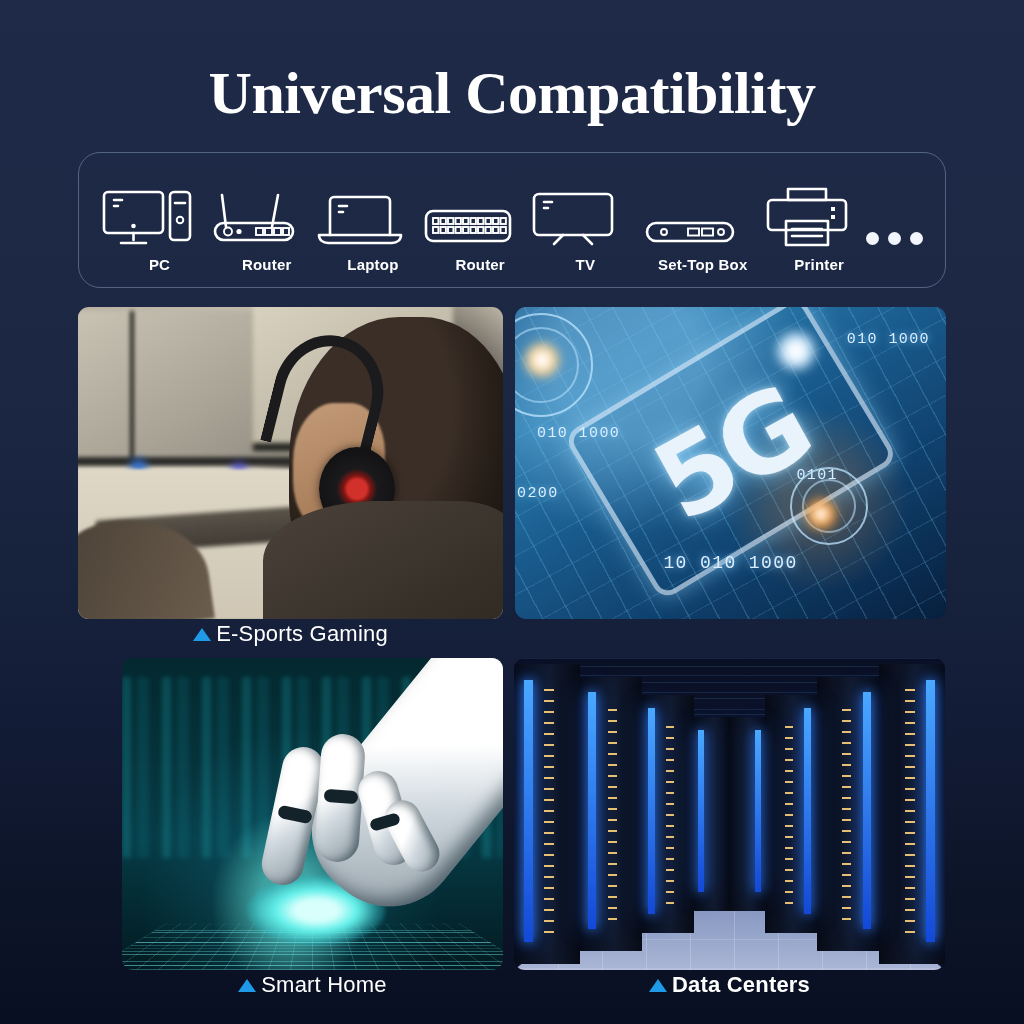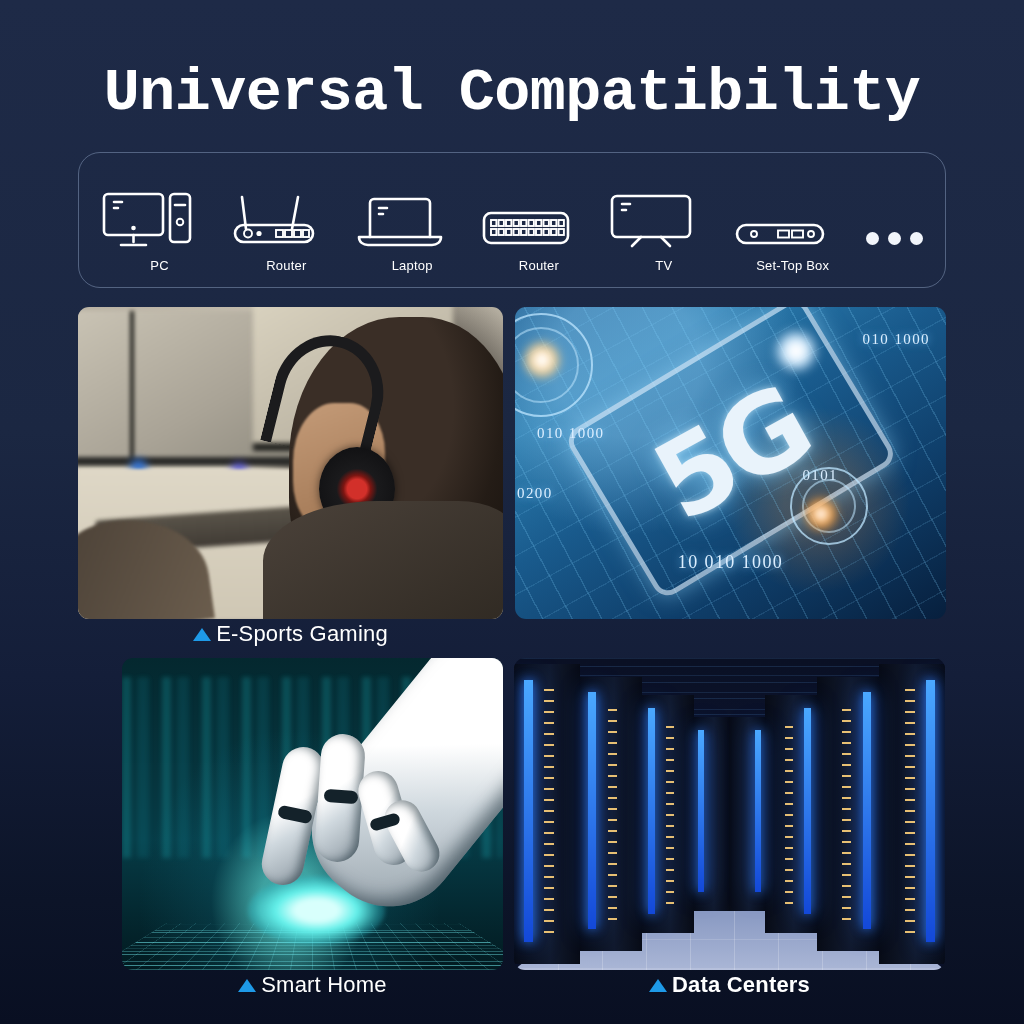--- a/index.html
+++ b/index.html
@@ -8,35 +8,35 @@
     font-family:"Liberation Sans", sans-serif;
     background:linear-gradient(180deg,#1e2a47 0%,#1b2742 42%,#141e39 66%,#0c1428 88%,#090f22 100%);
     color:#fff; overflow:hidden;
   }
   .page { position:relative; width:1024px; height:1024px; }
 
   
   .title {
     position:absolute; top:59px; left:0; width:1024px; text-align:center;
     font-size:60px; font-weight:700; letter-spacing:-0.5px; color:#ffffff;
-    font-family:Liberation Mono, monospace;
+    font-family:Liberation Serif, serif;
   }
 
   
   .device-panel {
     position:absolute; left:78px; top:152px; width:868px; height:136px;
     border:1.5px solid rgba(160,180,215,0.42); border-radius:22px;
   }
   .device-row {
     display:flex; align-items:flex-end; height:100%;
     padding:0 22px 14px 22px; justify-content:space-between;
   }
   .device { display:flex; flex-direction:column; align-items:center; justify-content:flex-end; }
   .device .glyph { height:62px; display:flex; align-items:flex-end; justify-content:center; margin-bottom:9px; }
-  .device .dlabel { font-size:13px; color:#fff; font-weight:400; white-space:nowrap; letter-spacing:.2px;margin-left:25px; }
+  .device .dlabel { font-size:15px; color:#fff; font-weight:700; white-space:nowrap; letter-spacing:.2px;margin-left:25px; }
   .dots { display:flex; gap:9px; align-items:center; padding-bottom:28px; }
   .dots i { width:13px; height:13px; border-radius:50%; background:#f2f5fb; display:block; }
 
   svg .st { fill:none; stroke:#ffffff; stroke-width:2.6; stroke-linecap:round; stroke-linejoin:round; }
   svg .stf { fill:#ffffff; stroke:none; }
   svg .thin { fill:none; stroke:#ffffff; stroke-width:1.9; }
 
   
   .grid { position:absolute; left:78px; top:307px; width:868px; }
   .cell { position:absolute; }
@@ -135,21 +135,21 @@
     border:5px solid rgba(225,240,255,.62); border-radius:16px;
     transform:rotate(-31deg); box-shadow:0 0 22px rgba(150,220,255,.5);
   }
   .ph-5g .lbl5g {
     position:absolute; left:50%; top:47%; transform:translate(-50%,-50%) rotate(-29deg);
     font-size:108px; font-weight:700; color:#e9f3fb; letter-spacing:-6px;
     font-family:"DejaVu Sans","Liberation Sans",sans-serif;
     text-shadow:0 0 26px rgba(140,215,255,.85), 0 0 6px rgba(255,255,255,.6);
   }
   .ph-5g .bin { position:absolute; color:#dbeeff; font-size:15px; letter-spacing:1.4px;
-                font-family:Liberation Serif, serif;
+                font-family:Liberation Mono, monospace;
                 text-shadow:0 0 8px rgba(120,200,255,.9); }
   .ph-5g .ring {
     position:absolute; border-radius:50%; border:2px solid rgba(190,230,255,.75);
   }
   .ph-5g .flare { position:absolute; border-radius:50%; filter:blur(5px); }
 
   
   .ph-home {
     background:
       radial-gradient(ellipse at 44% 78%, rgba(110,255,245,.55) 0 10%, rgba(20,120,140,.2) 26%, rgba(0,0,0,0) 50%),
@@ -316,20 +316,33 @@
             <rect class="st" x="3" y="6" width="86" height="18" rx="9"></rect>
             <circle class="thin" cx="20" cy="15" r="3"></circle>
             <rect class="thin" x="44" y="11.5" width="11" height="7"></rect>
             <rect class="thin" x="58" y="11.5" width="11" height="7"></rect>
             <circle class="thin" cx="77" cy="15" r="3"></circle>
           </svg>
         </div>
         <div class="dlabel">Set-Top Box</div>
       </div>
 
+      <div class="device">
+        <div class="glyph">
+          <svg width="84" height="60" viewBox="0 0 84 60">
+            <rect class="st" x="23" y="2" width="38" height="11"></rect>
+            <rect class="st" x="3" y="13" width="78" height="30" rx="4"></rect>
+            <rect class="stf" x="66" y="20" width="4" height="4"></rect>
+            <rect class="stf" x="66" y="28" width="4" height="4"></rect>
+            <rect class="st" x="21" y="34" width="42" height="24"></rect>
+            <path class="st" d="M27 42 h30 M27 49 h30"></path>
+          </svg>
+        </div>
+        <div class="dlabel">Printer</div>
+      </div>
 
       <div class="dots">
         <i></i>
         <i></i>
         <i></i>
       </div>
 
     </div>
   </div>
 

